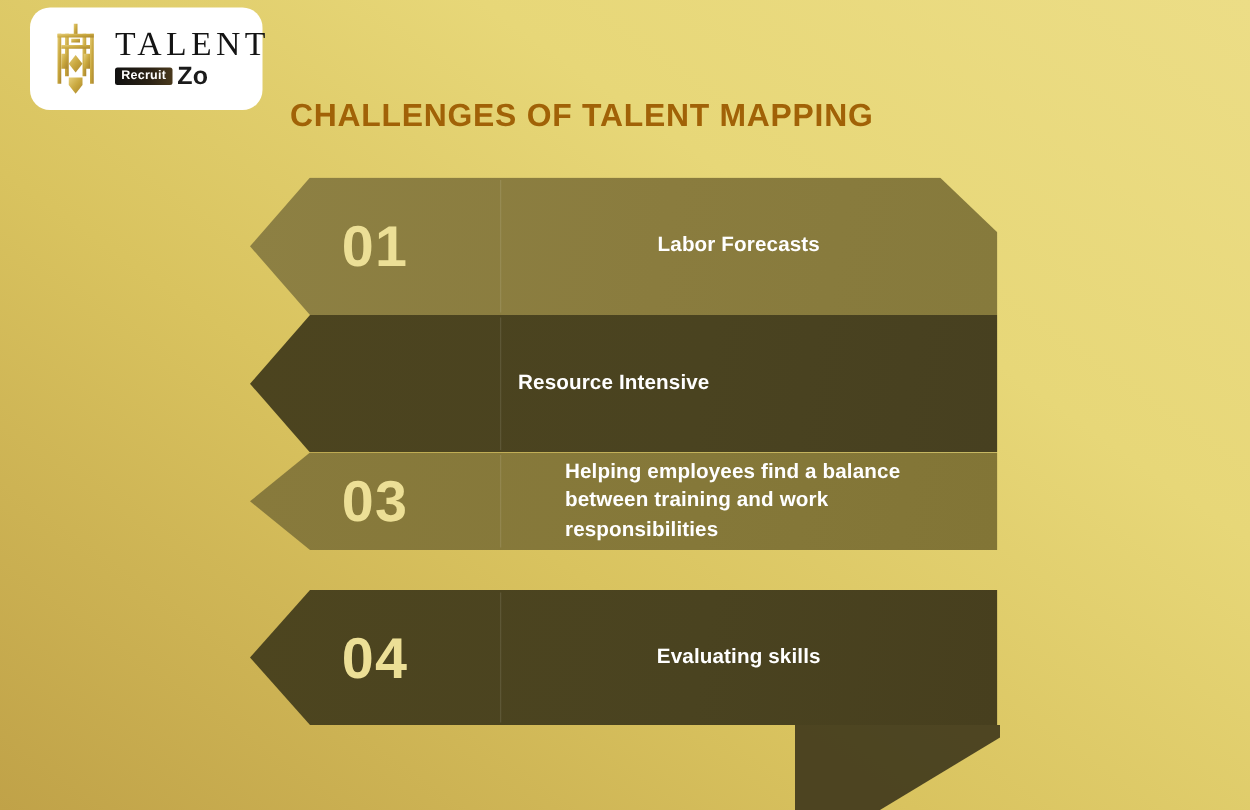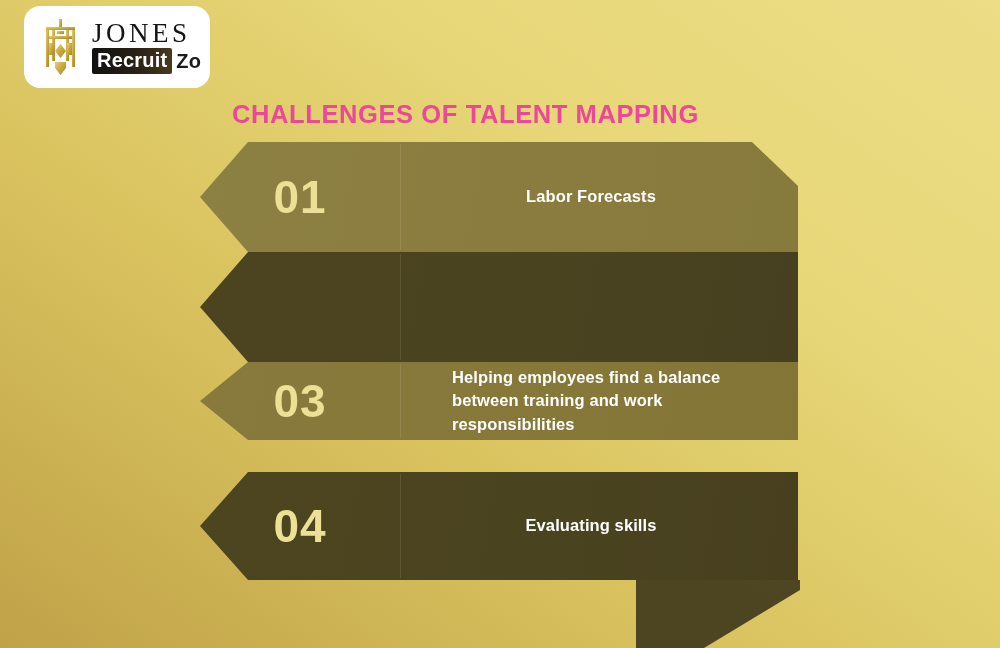--- a/index.html
+++ b/index.html
@@ -18,29 +18,29 @@
   }
   .logo-mark{ width:46px; height:58px; flex:0 0 46px; }
   .logo-words{ display:flex; flex-direction:column; justify-content:center; gap:1px; }
   .logo-jones{
     font-family:"Liberation Serif", serif; font-size:27px; letter-spacing:3.5px;
     color:#141414; line-height:1;
   }
   .logo-sub{ display:flex; align-items:center; gap:4px; }
   .logo-badge{
     background:linear-gradient(90deg,#111 0%, #2b2215 60%, #4a3a1d 100%);
-    color:#ffffff; font-size:20px; font-weight:bold; letter-spacing:.2px;
+    color:#ffffff; font-size:10px; font-weight:bold; letter-spacing:.2px;
     padding:1px 5px 2px 5px; border-radius:2px; line-height:1.15;
   }
   .logo-zo{ font-size:20px; font-weight:bold; color:#1b1b1b; letter-spacing:.2px; }
 
   
   .title{
-    position:absolute; left:232px; top:100px;
-    font-size:25.5px; font-weight:bold; letter-spacing:.6px; color:#ec4899;
+    position:absolute; left:232px; top:79px;
+    font-size:25.5px; font-weight:bold; letter-spacing:.6px; color:#a16207;
     white-space:nowrap;
   }
 
   
   .stack{ position:absolute; left:200px; top:142px; width:600px; height:438px; }
 
   .tail{
     position:absolute; left:436px; top:438px; width:164px; height:68px;
     background:#41391c;
     clip-path:polygon(0 0, 100% 0, 100% 10px, 68px 100%, 0 100%);
@@ -122,21 +122,21 @@
         <rect x="11" y="18" width="23" height="3"></rect>
         <rect x="11" y="25" width="5" height="12"></rect>
         <rect x="29" y="25" width="5" height="12"></rect>
         <path d="M22.5 26 L28 33 L22.5 40 L17 33 Z"></path>
         <path d="M17 44 h11 v6 l-5.5 7 L17 50 Z"></path>
         <rect x="19" y="13" width="7" height="3"></rect>
       </g>
     </svg>
   </span>
   <span class="logo-words">
-    <span class="logo-jones">JONES</span>
+    <span class="logo-jones">TALENT</span>
     <span class="logo-sub">
       <span class="logo-badge">Recruit</span>
       <span class="logo-zo">Zo</span>
     </span>
   </span>
 </div>
 
 <div class="title">CHALLENGES OF TALENT MAPPING</div>
 
 <div class="stack">
@@ -150,20 +150,23 @@
     </div>
     <div class="divider"></div>
     <div class="label-pad">
       <span class="label">Labor Forecasts</span>
     </div>
   </div>
 
   <div class="row r2">
     <div class="row-bg"></div>
     <div class="divider"></div>
+    <div class="label-pad">
+      <span class="label">Resource Intensive</span>
+    </div>
   </div>
 
   <div class="row r3">
     <div class="row-bg"></div>
     <div class="numpad">
       <span class="num">03</span>
     </div>
     <div class="divider"></div>
     <div class="label-pad">
       <span class="label multi" style="max-width: 278px;">Helping employees find a balance between training and work responsibilities</span>

